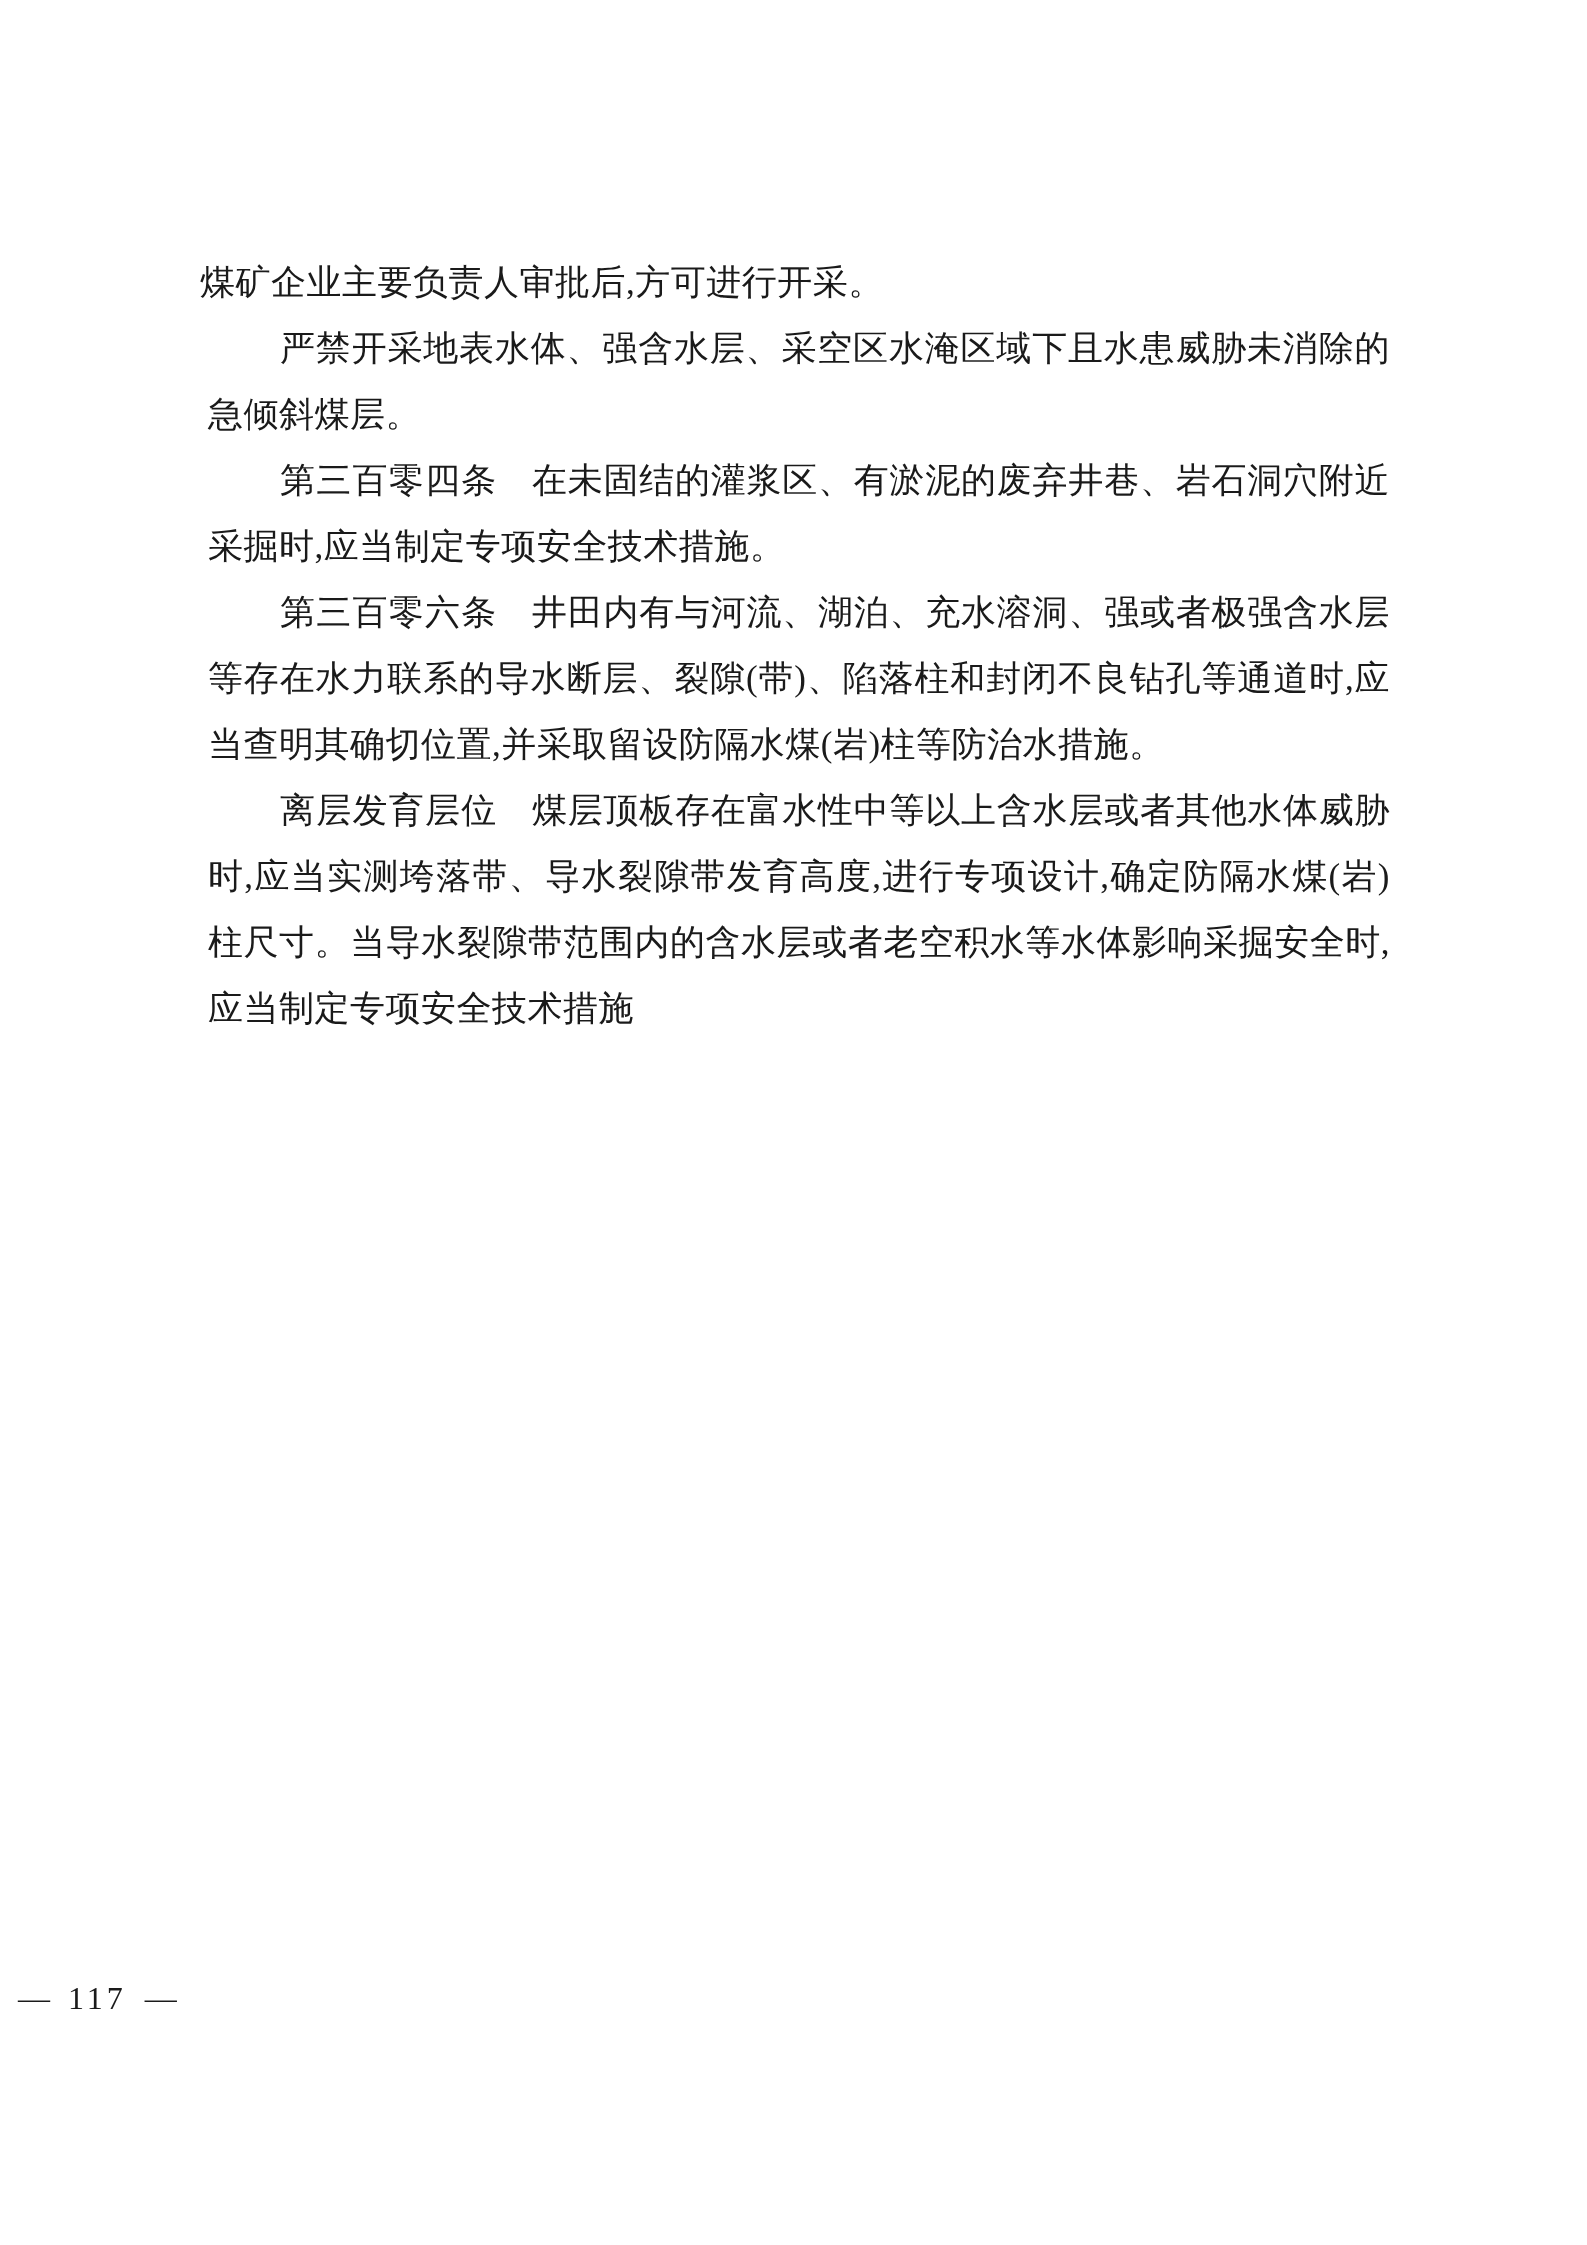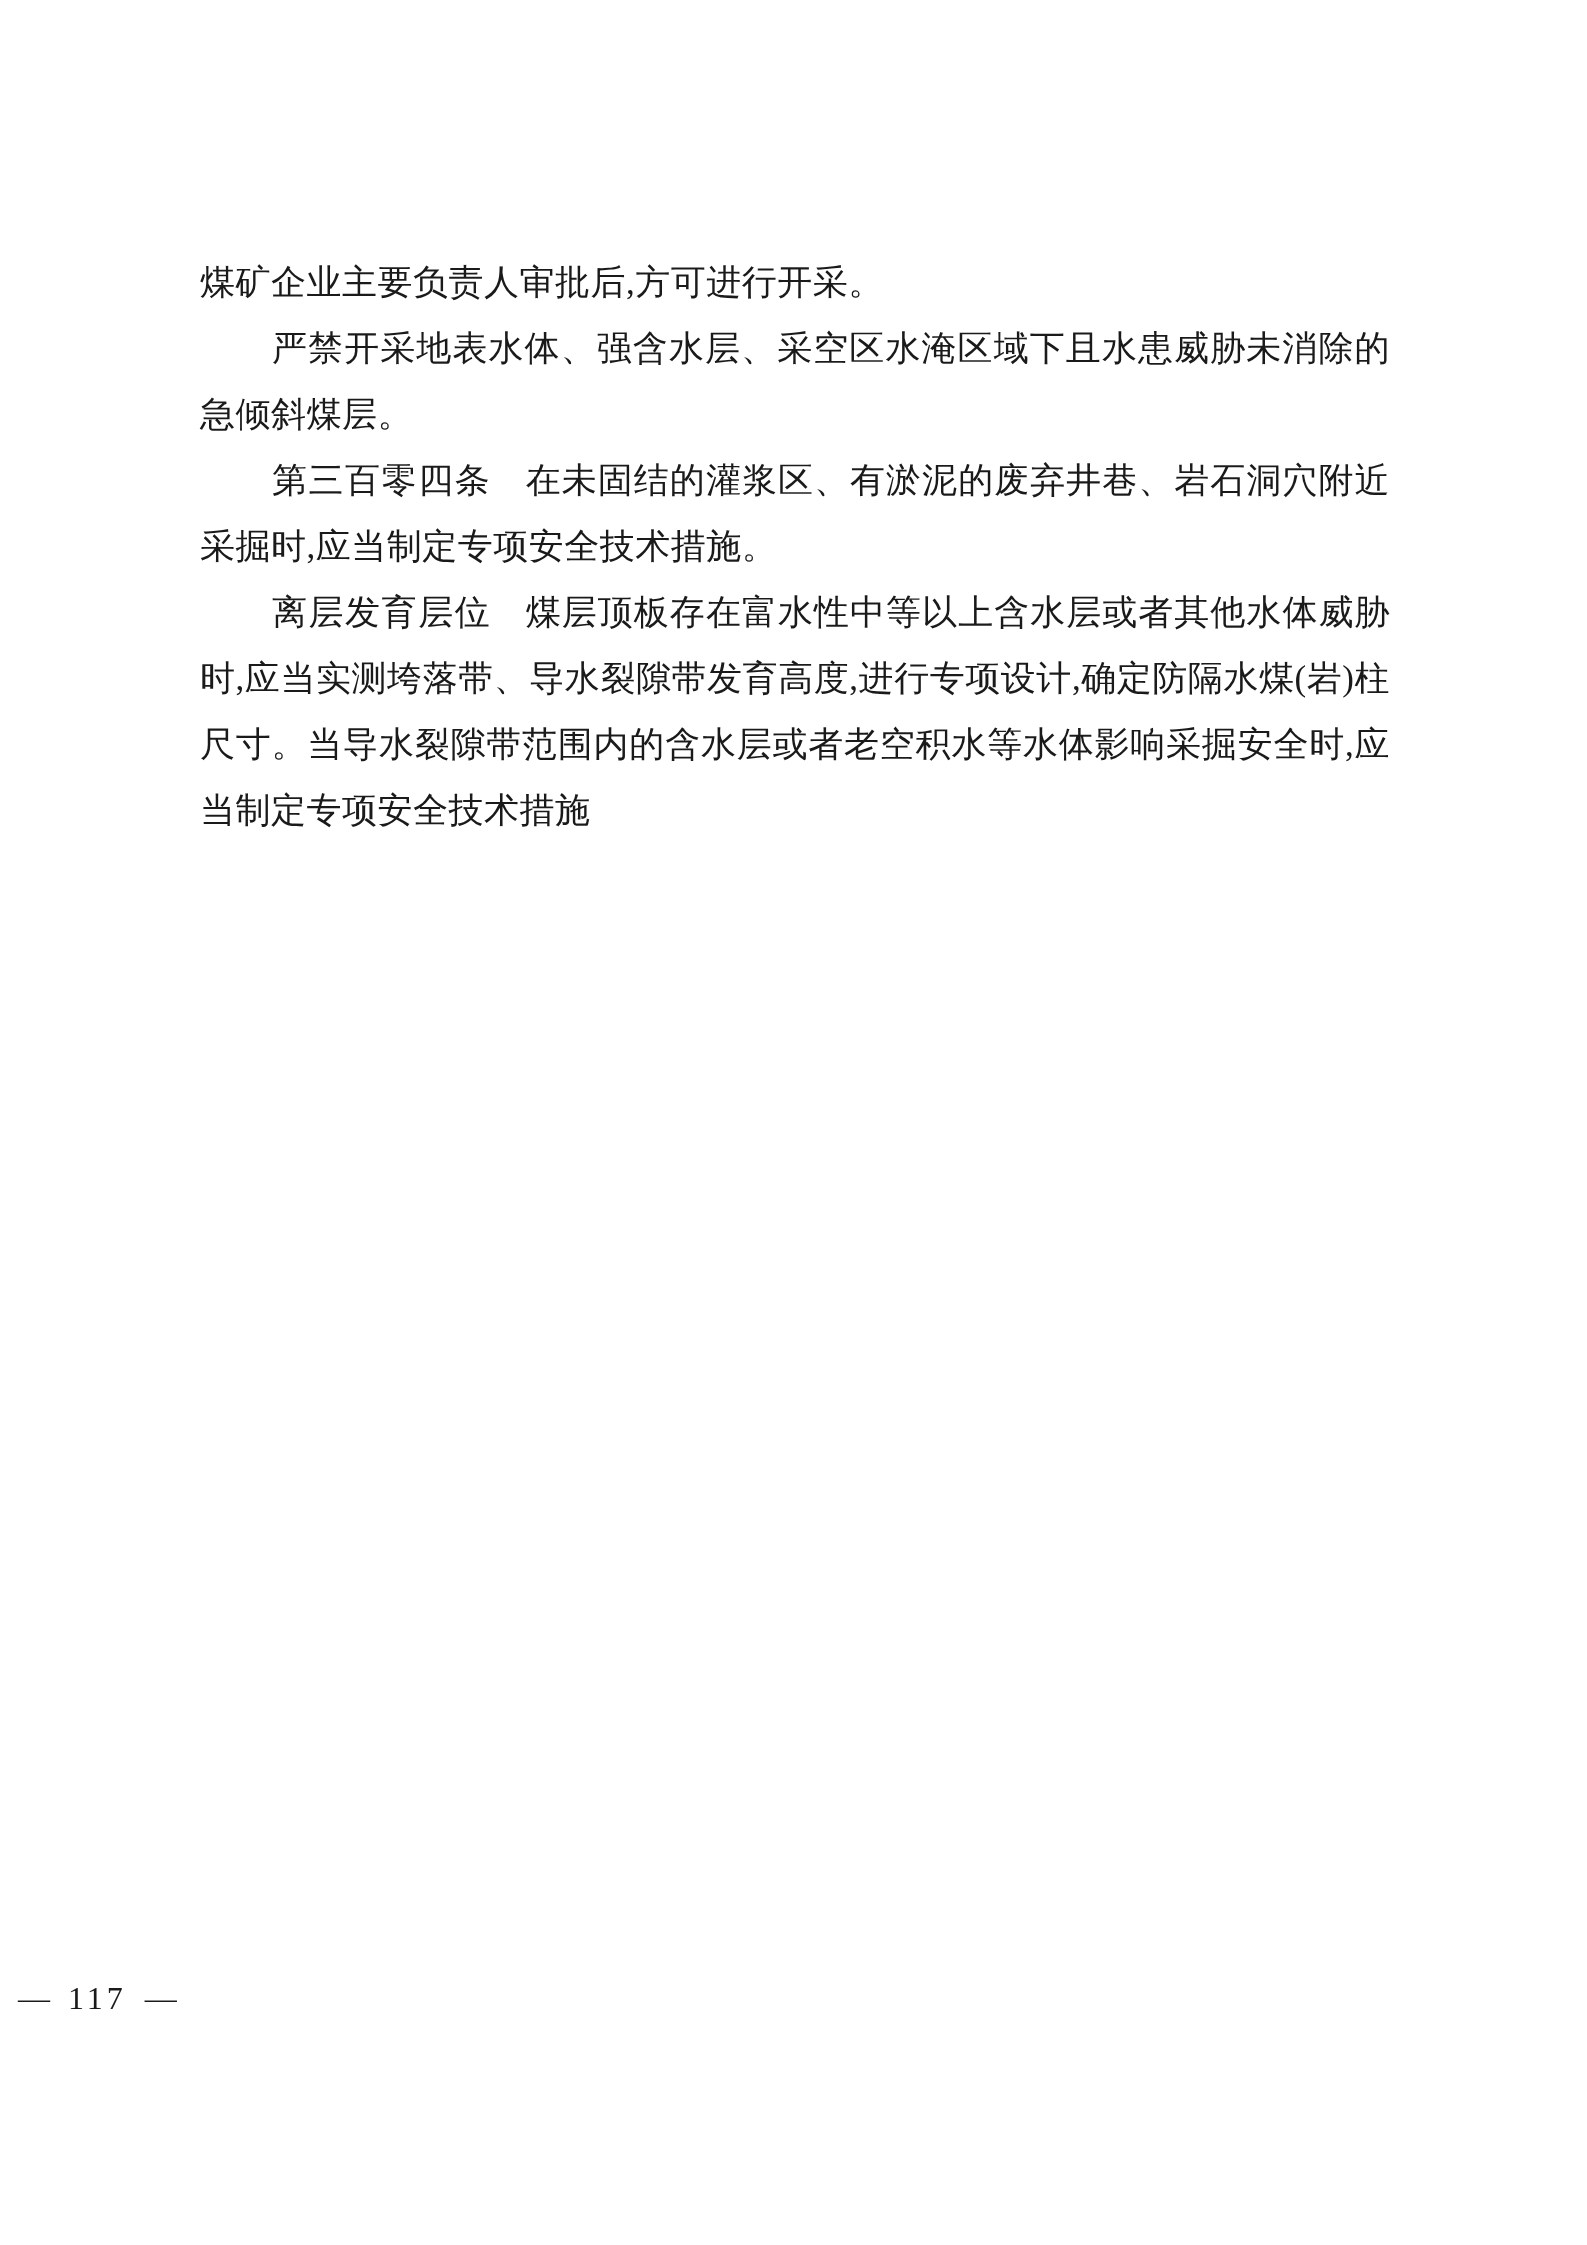--- a/index.html
+++ b/index.html
@@ -26,20 +26,21 @@
     margin: 0 0 0 0;
     font-size: 35px;
     line-height: 66px;
     text-align: justify;
     text-justify: inter-ideograph;
     letter-spacing: 0.5px;
     font-family: "Liberation Serif", "DejaVu Serif", serif;
   }
   p.indent {
     text-indent: 72px;
+    margin-left: 8px;
   }
   .art-label {
     font-weight: normal;
     letter-spacing: 1px;
   }
   .art-gap {
     display: inline-block;
     width: 34px;
   }
   .footer {
@@ -75,20 +76,23 @@
 
     <p class="para indent">
       <span>严禁开采地表水体、强含水层、采空区水淹区域下且水患威胁未消除的急倾斜煤层。</span>
     </p>
 
     <p class="para indent">
       <span class="art-label">第三百零四条</span><span class="art-gap"></span><span>在未固结的灌浆区、有淤泥的废弃井巷、岩石洞穴附近采掘时,应当制定专项安全技术措施。</span>
     </p>
 
 
+    <p class="para indent">
+      <span class="art-label">第三百零六条</span><span class="art-gap"></span><span>井田内有与河流、湖泊、充水溶洞、强或者极强含水层等存在水力联系的导水断层、裂隙(带)、陷落柱和封闭不良钻孔等通道时,应当查明其确切位置,并采取留设防隔水煤(岩)柱等防治水措施。</span>
+    </p>
 
 
     <p class="para indent">
       <span class="art-label">离层发育层位</span><span class="art-gap"></span><span>煤层顶板存在富水性中等以上含水层或者其他水体威胁时,应当实测垮落带、导水裂隙带发育高度,进行专项设计,确定防隔水煤(岩)柱尺寸。当导水裂隙带范围内的含水层或者老空积水等水体影响采掘安全时,应当制定专项安全技术措施</span>
     </p>
 
   </div>
 
   <div class="footer">
     <span class="dash">—</span><span class="pagenum">117</span><span class="dash">—</span>

